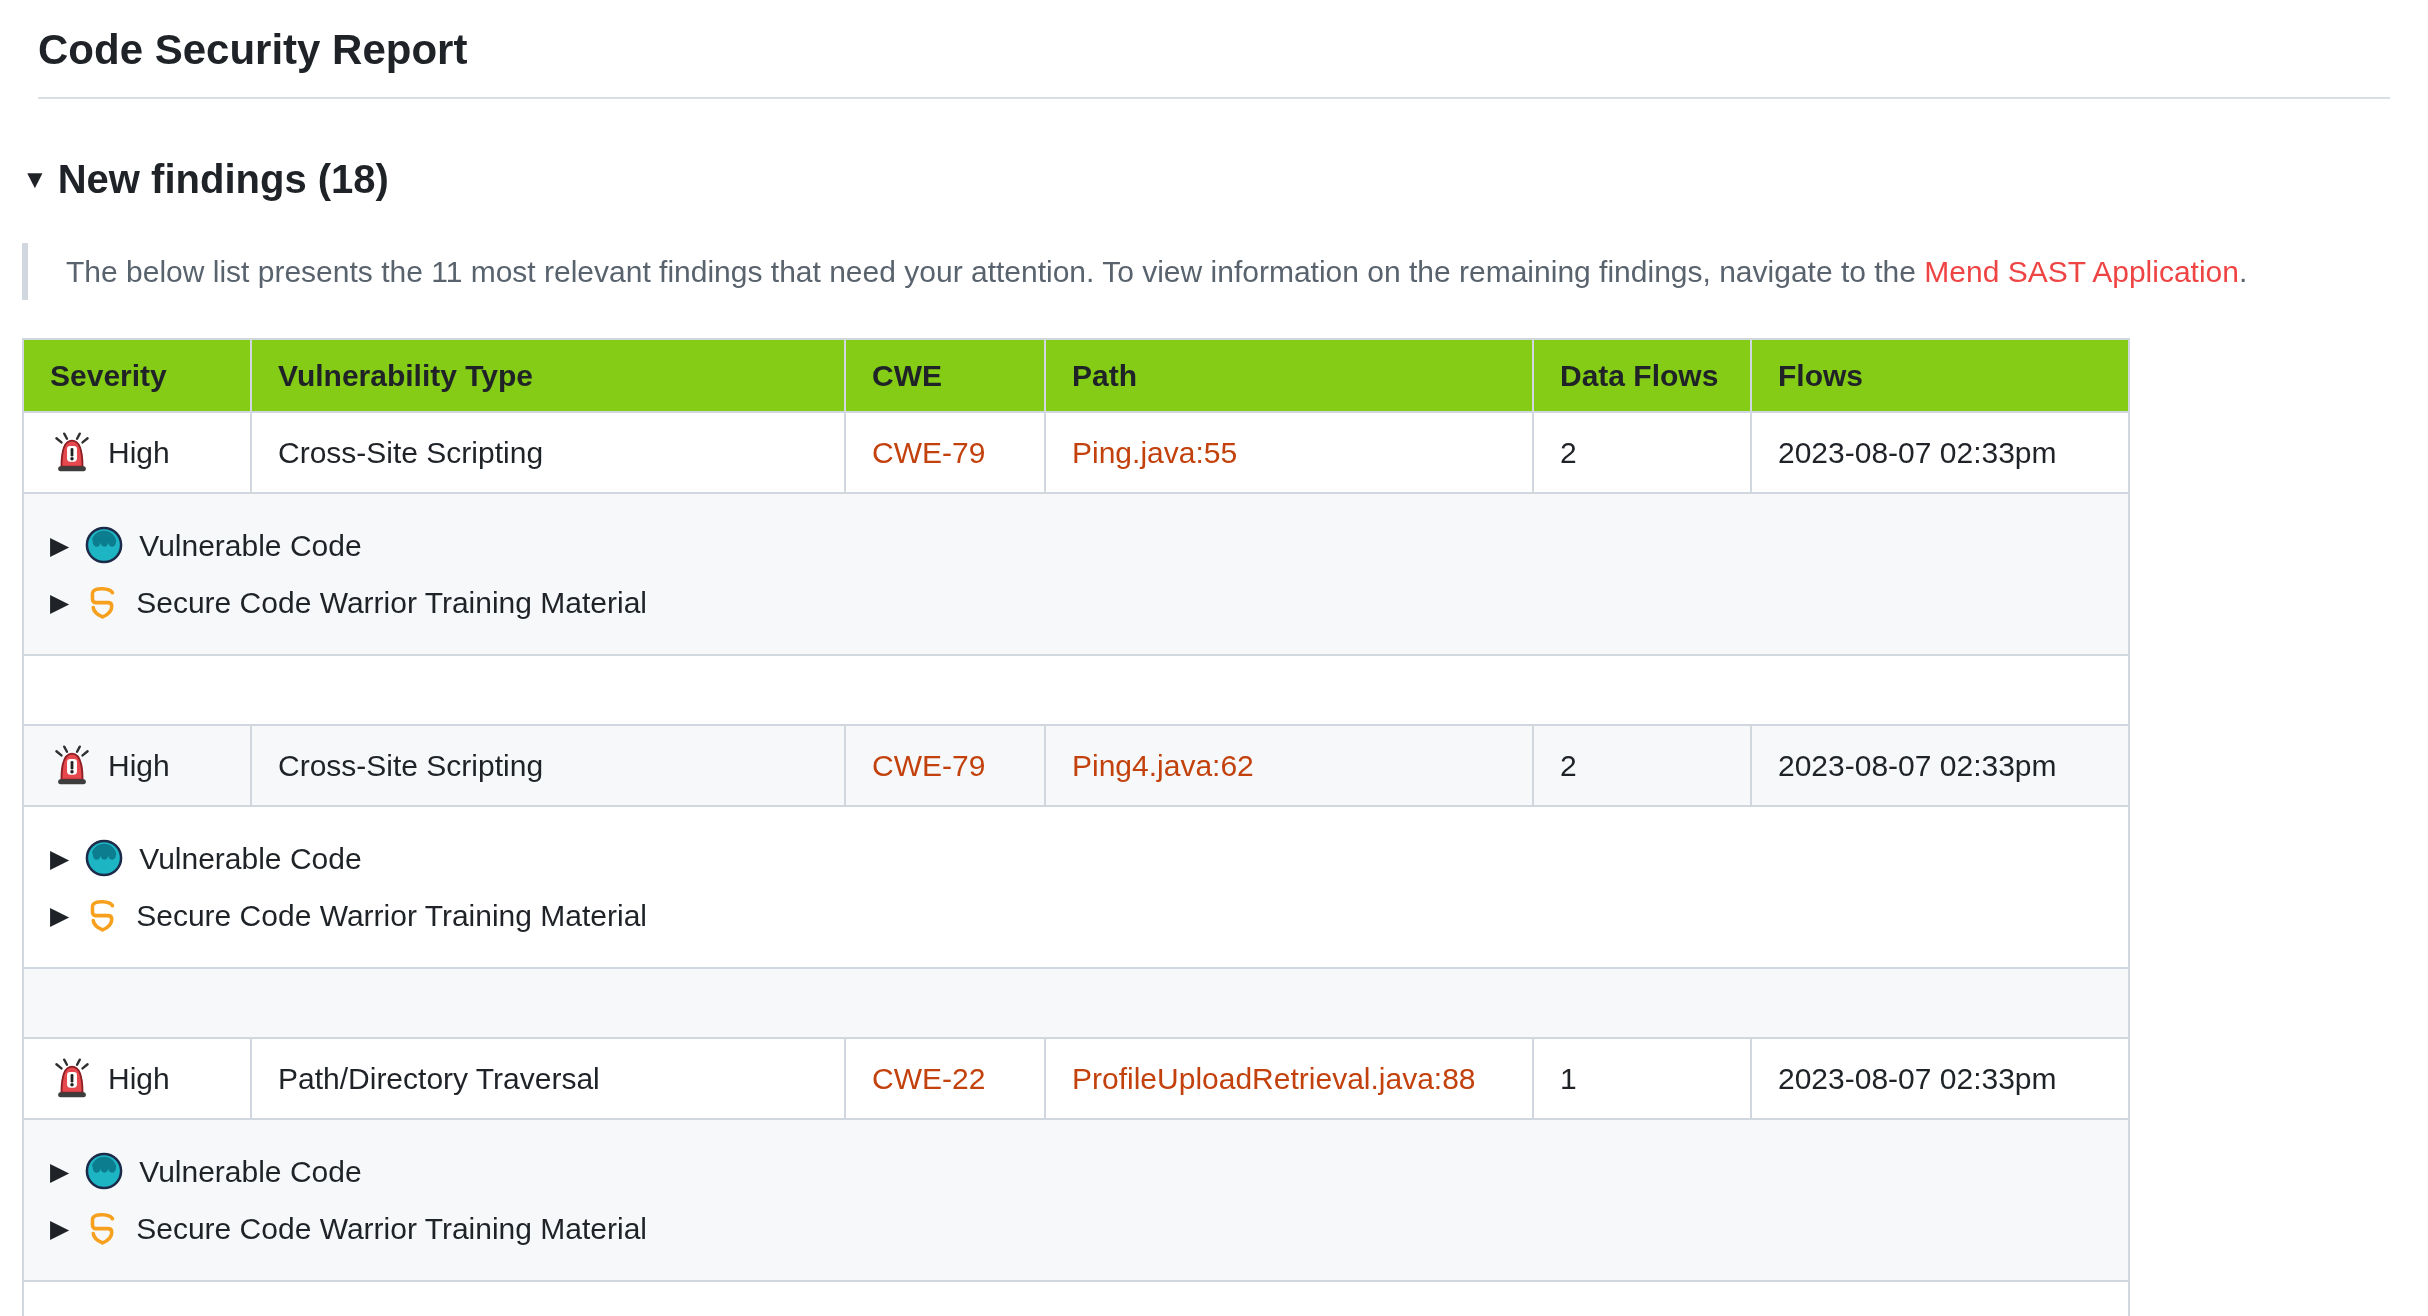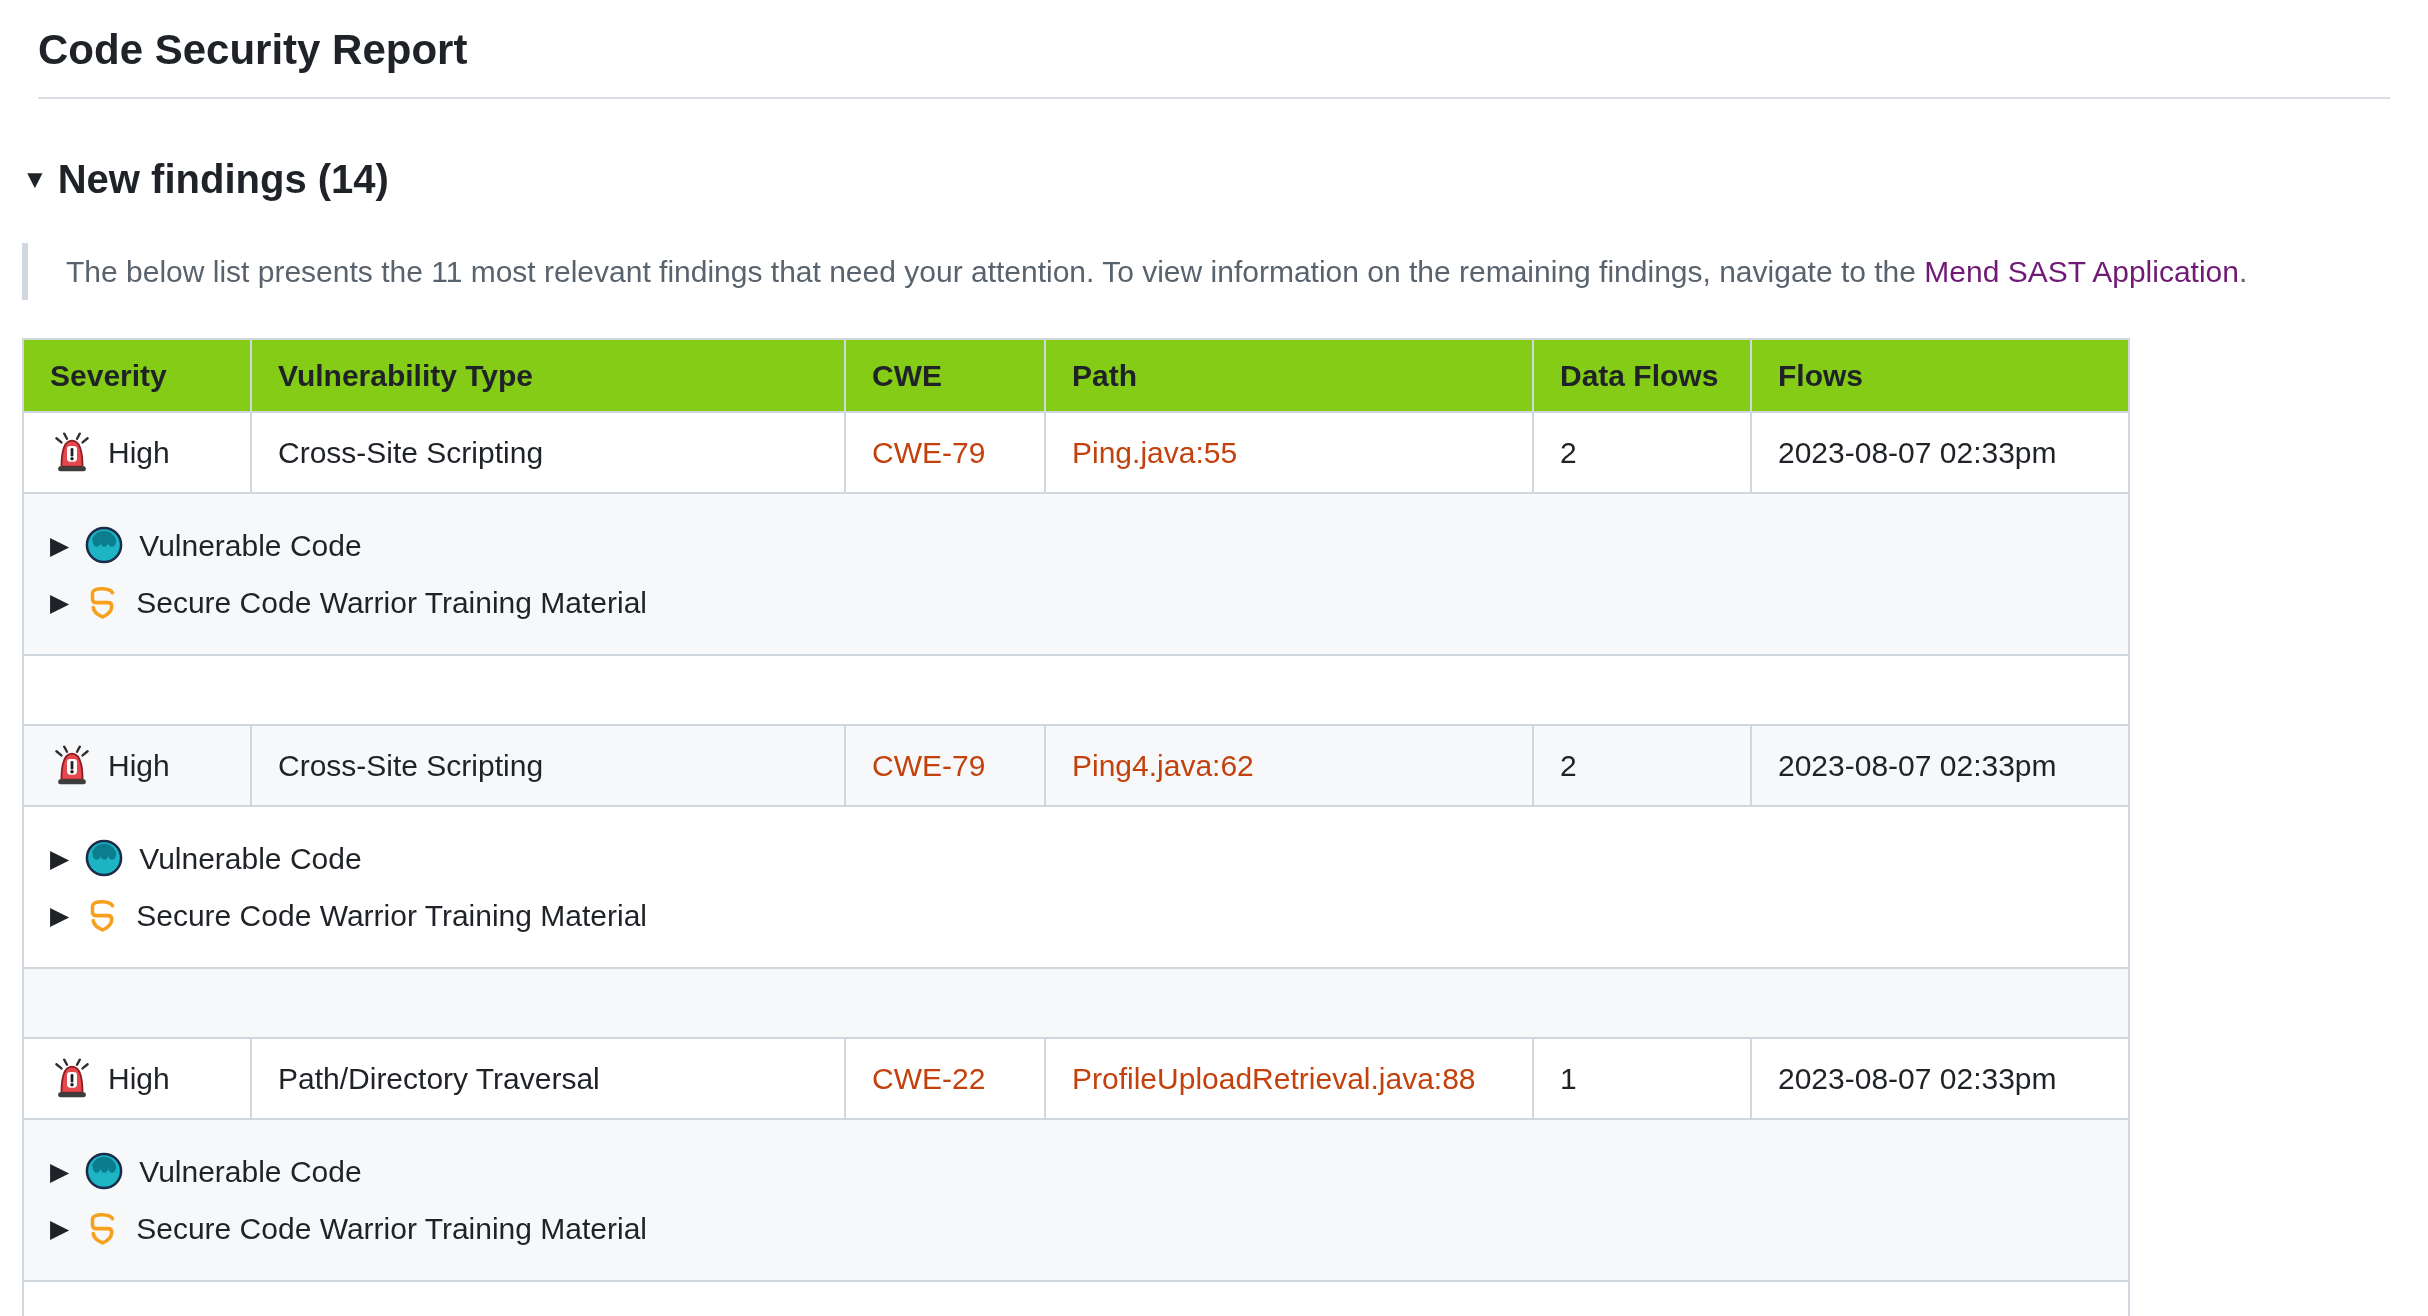--- a/index.html
+++ b/index.html
@@ -51,21 +51,21 @@
 
   
   blockquote.note {
     margin: 36px 0 0 0;
     padding: 6px 0 6px 38px;
     border-left: 6px solid #d0d7de;
     color: #59636e;
     font-size: 30px;
   }
   blockquote.note a {
-    color: #701a75;
+    color: #ef4444;
     text-decoration: none;
   }
 
   
   table.findings {
     margin-top: 38px;
     border-collapse: collapse;
     table-layout: fixed;
     width: 2106px;
   }
@@ -107,21 +107,21 @@
 </head>
 <body>
 
 <div class="content">
 
   <h1 class="page-title">Code Security Report</h1>
 
   <details class="section" open="">
     <summary>
       <span class="tri">▼</span>
-      <span>New findings (14)</span>
+      <span>New findings (18)</span>
     </summary>
 
     <blockquote class="note">
       <span>The below list presents the 11 most relevant findings that need your attention. To view information on the remaining findings, navigate to the </span><a href="#">Mend SAST Application</a><span>.</span>
     </blockquote>
 
     <table class="findings">
       <colgroup>
         <col style="width:228px">
           <col style="width:594px">

